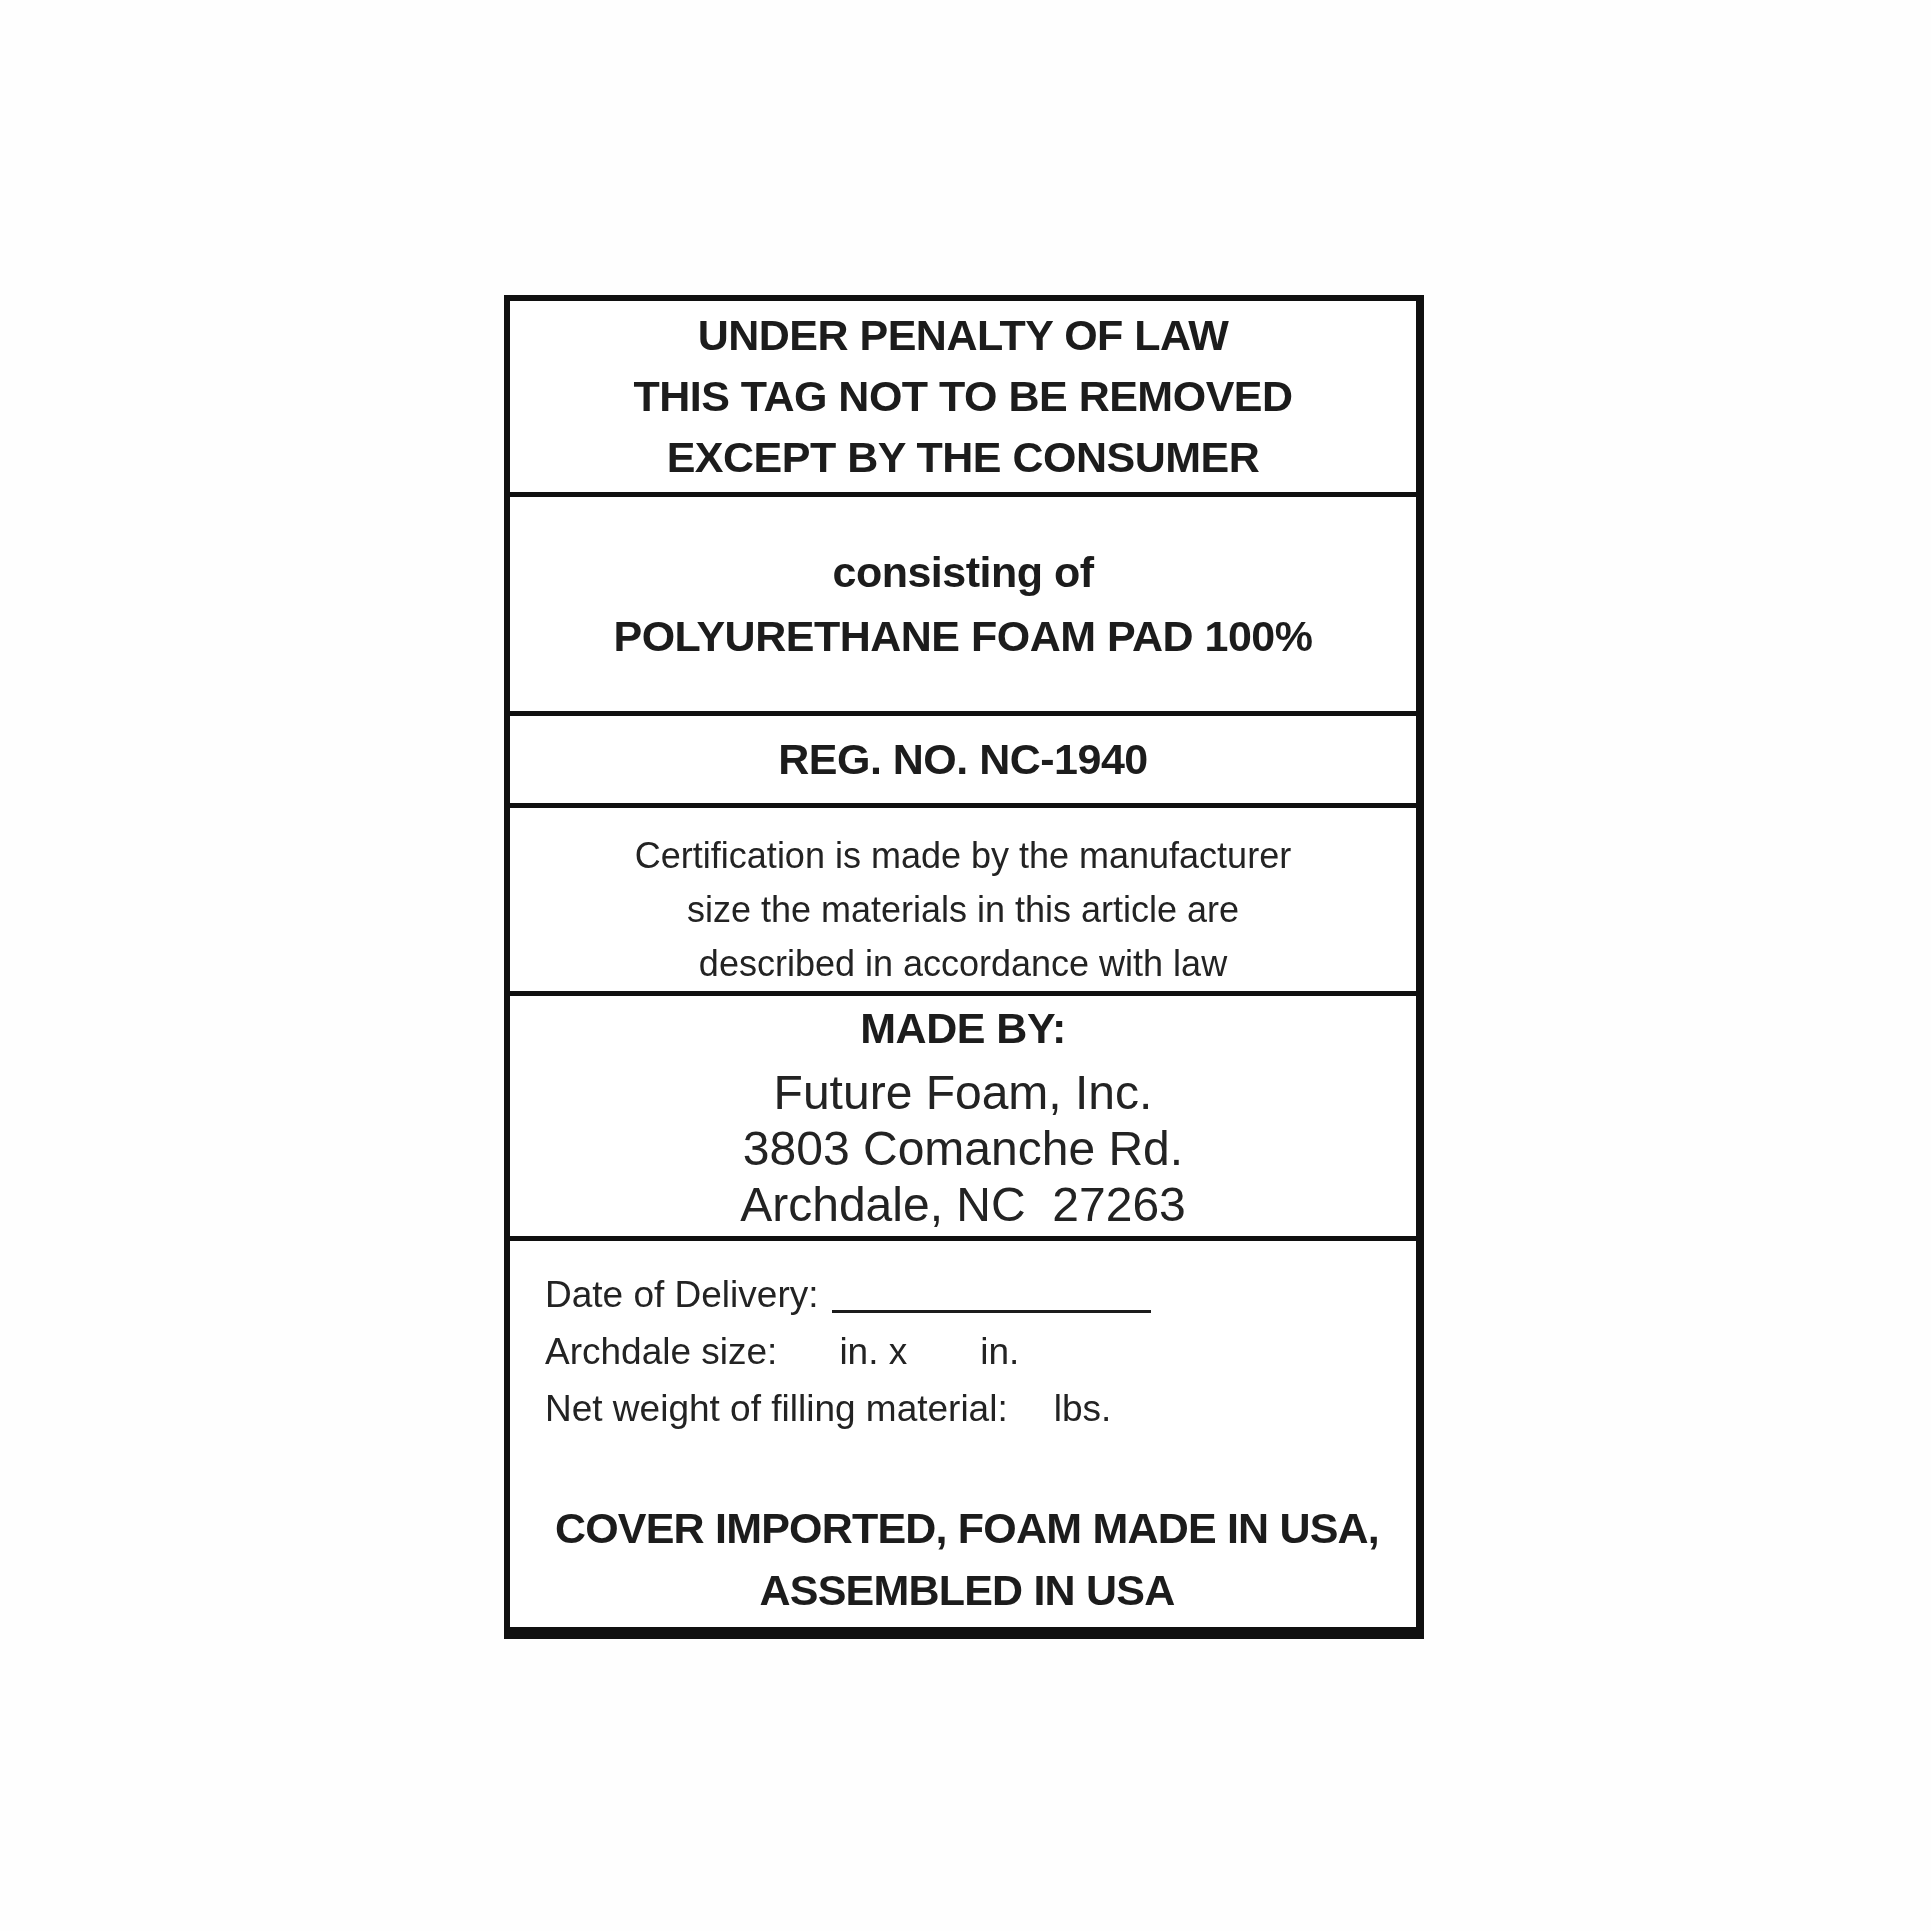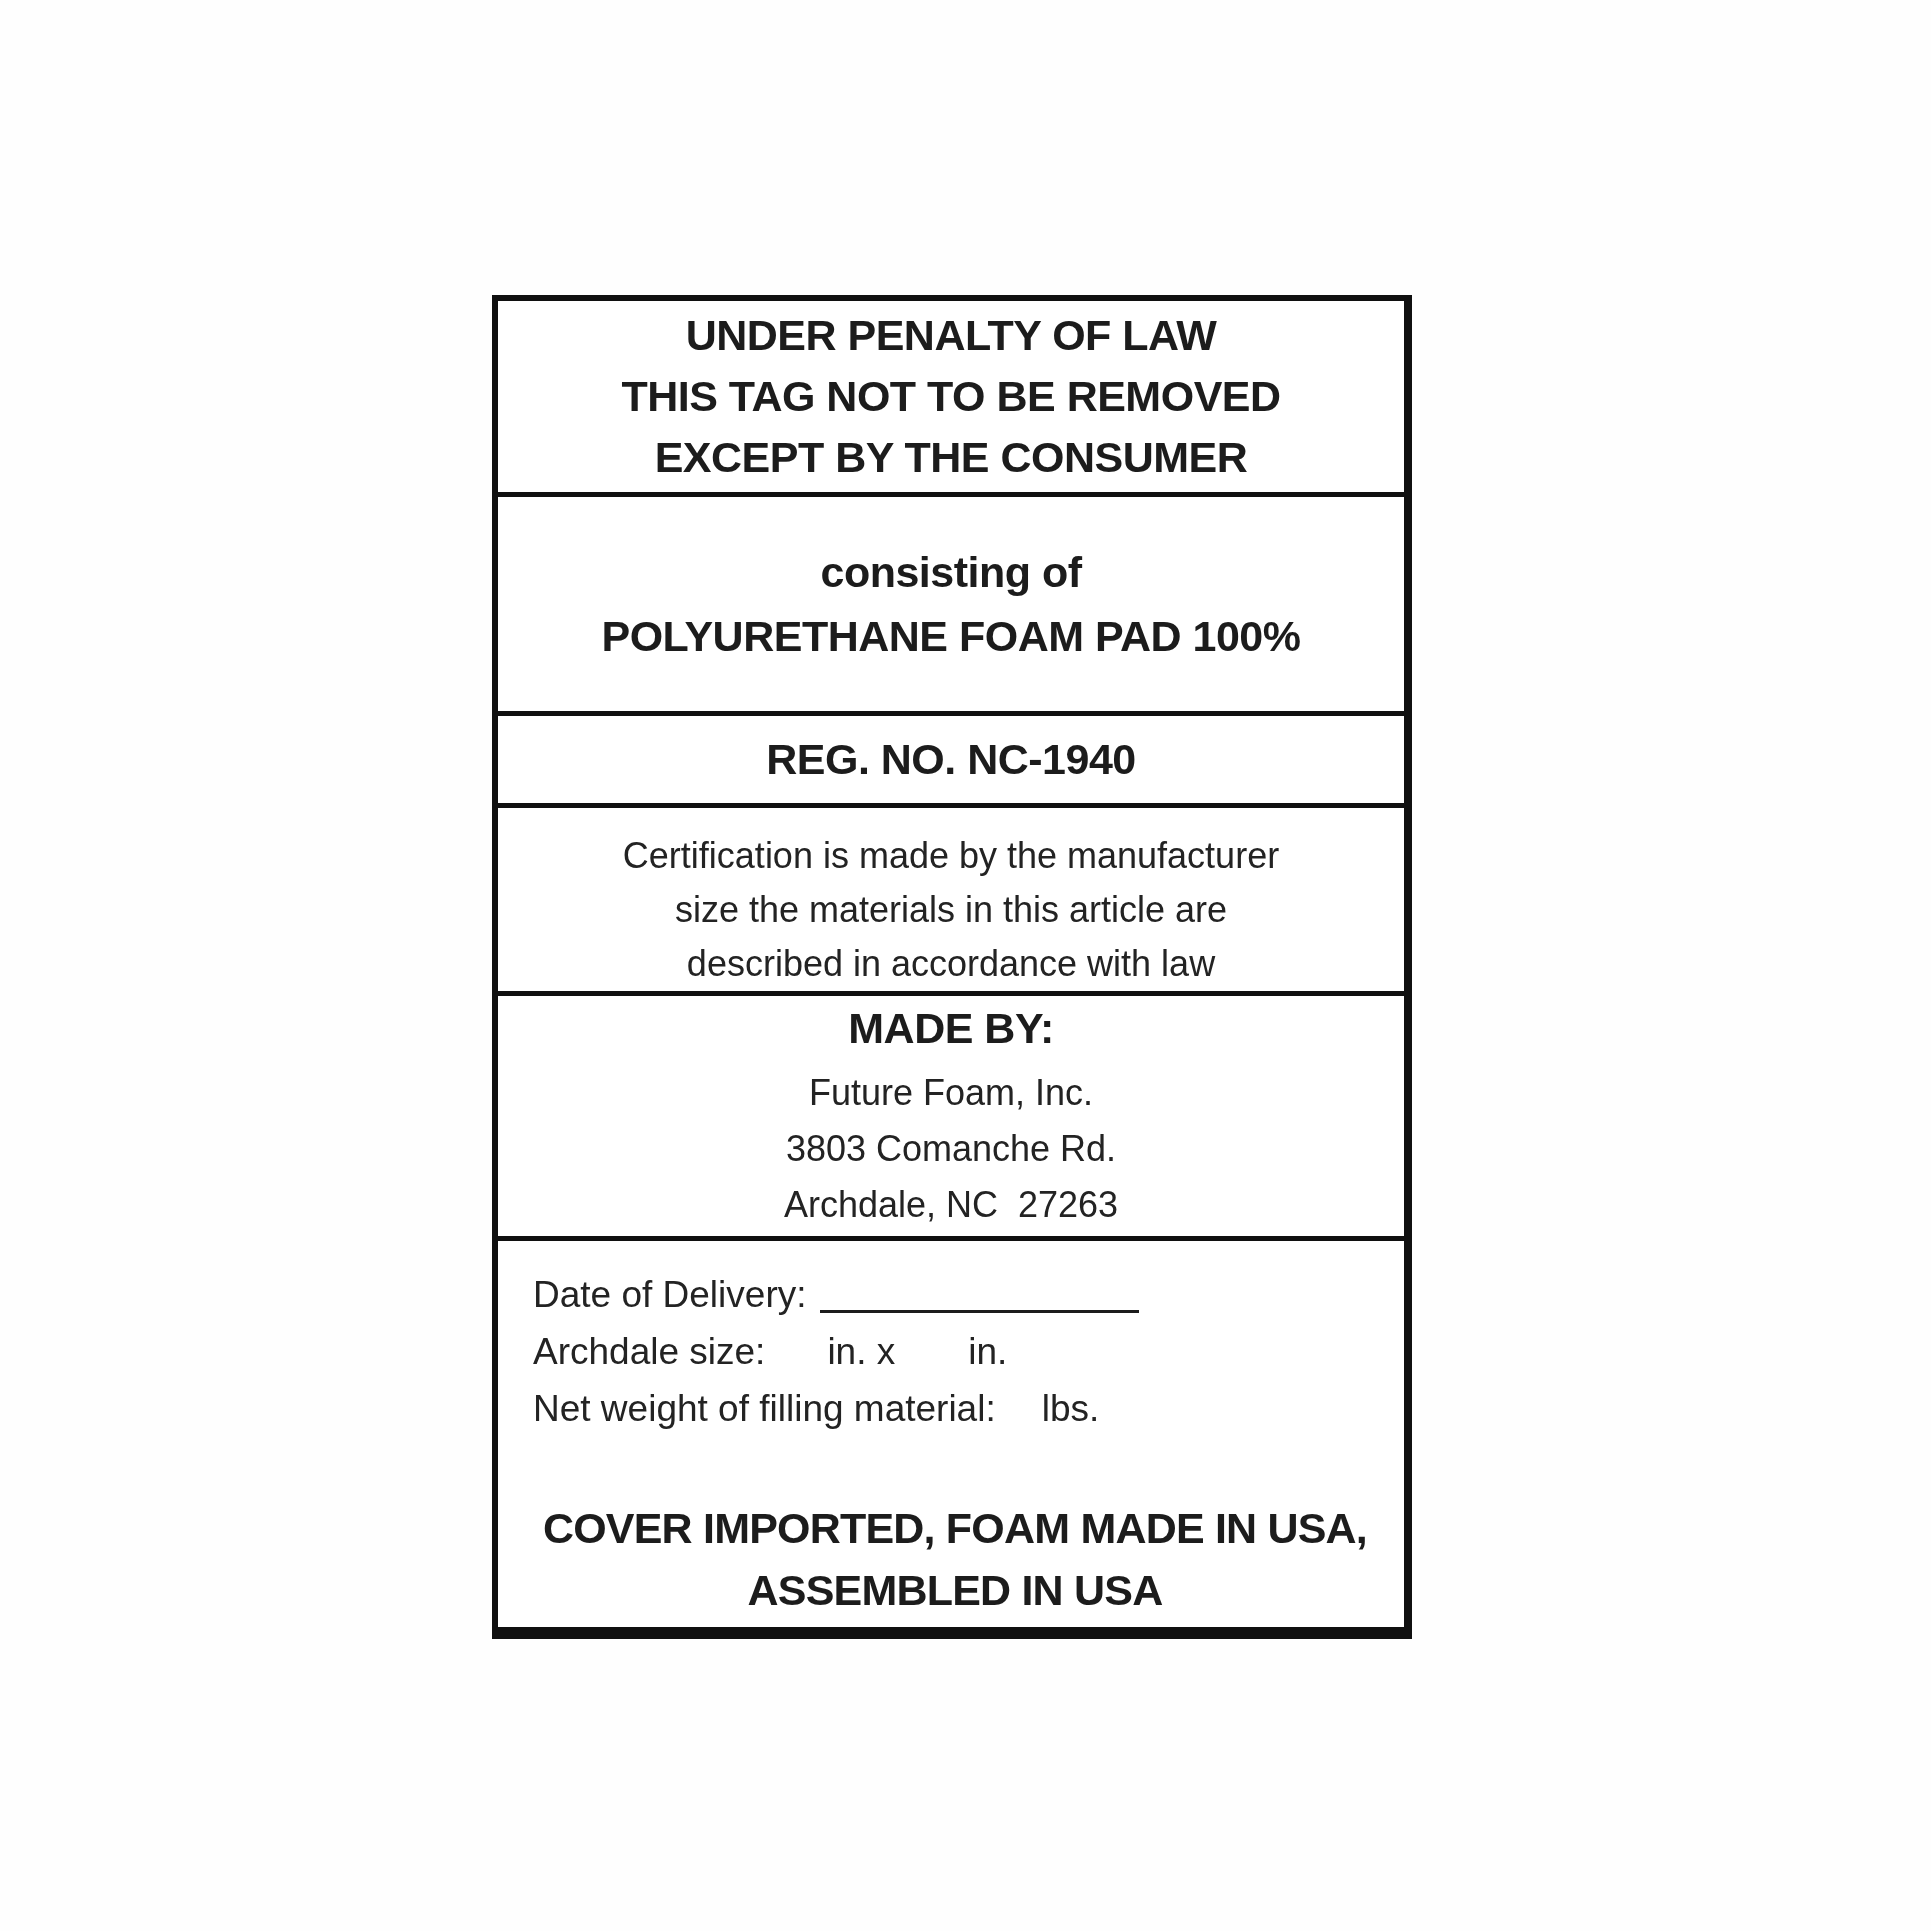--- a/index.html
+++ b/index.html
@@ -10,21 +10,21 @@
     width: 1931px;
     height: 1931px;
     position: relative;
     background: #fefefe;
     font-family: "Liberation Sans", sans-serif;
     color: #1c1c1c;
     overflow: hidden;
   }
   .label-card {
     position: absolute;
-    left: 492px;
+    left: 504px;
     top: 295px;
     width: 920px;
     height: 1344px;
     box-sizing: border-box;
     background: #ffffff;
     border: 6.8px solid #101010;
     border-right-width: 8.7px;
     border-bottom-width: 12.6px;
     display: flex;
     flex-direction: column;
@@ -67,21 +67,21 @@
     white-space: nowrap;
   }
   .madeby-heading {
     font-weight: bold;
     font-size: 43px;
     line-height: 56px;
     margin-bottom: 9px;
     letter-spacing: -0.5px;
   }
   .addr-line {
-    font-size: 36px;
+    font-size: 48px;
     line-height: 56px;
     color: #232323;
     white-space: pre-wrap;
   }
   .detail-line {
     font-size: 37px;
     line-height: 57px;
     color: #232323;
     white-space: nowrap;
   }

